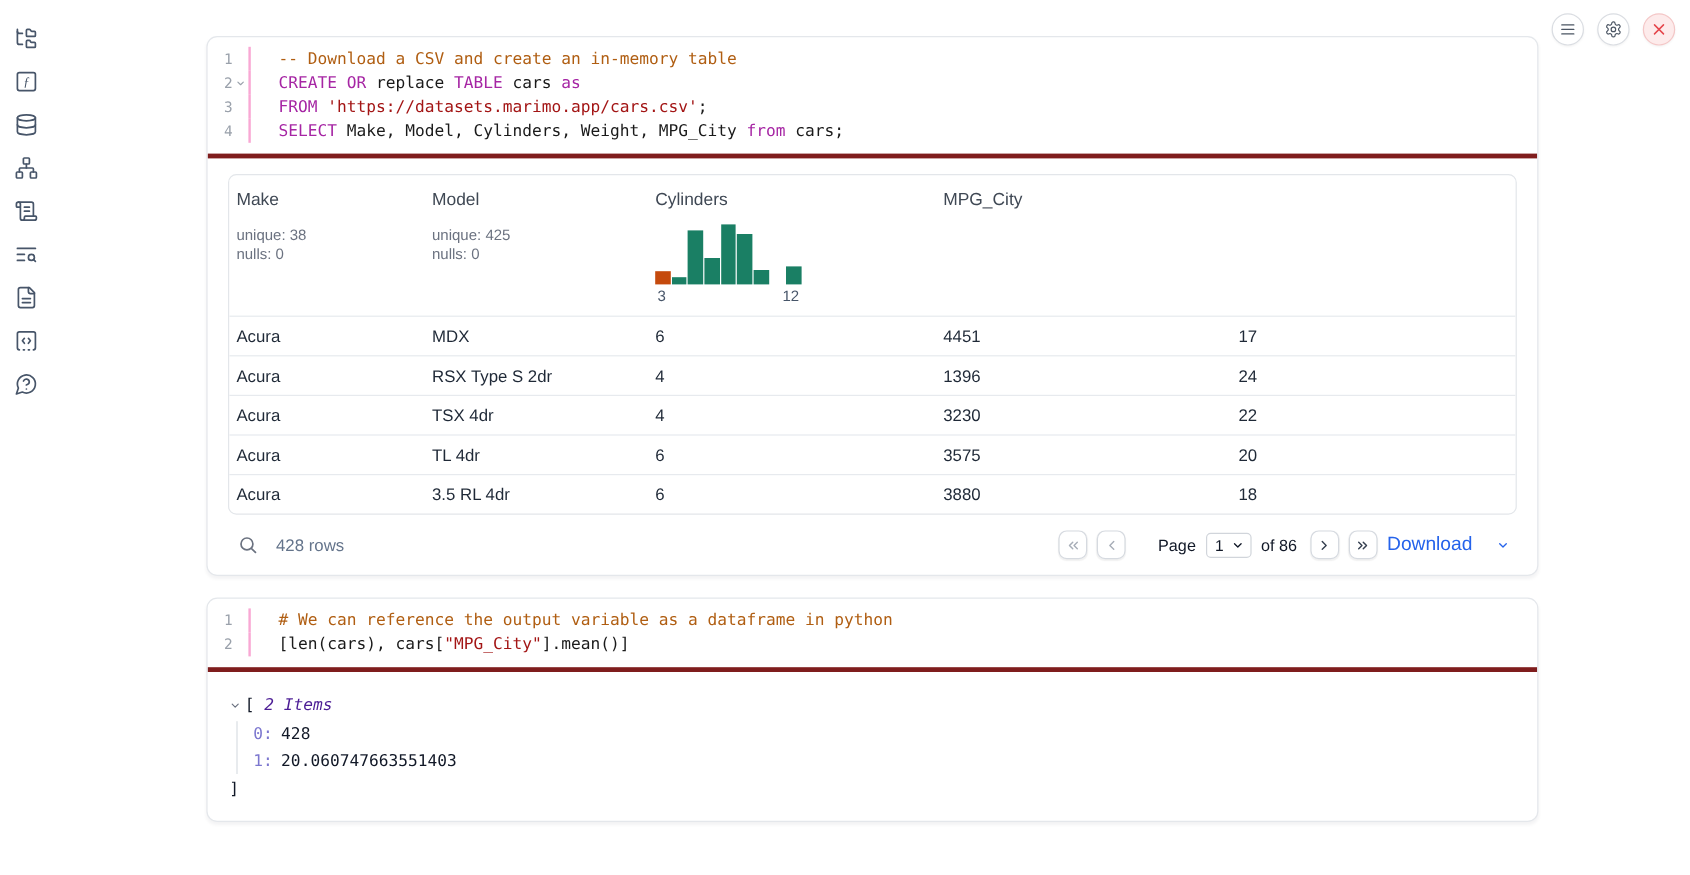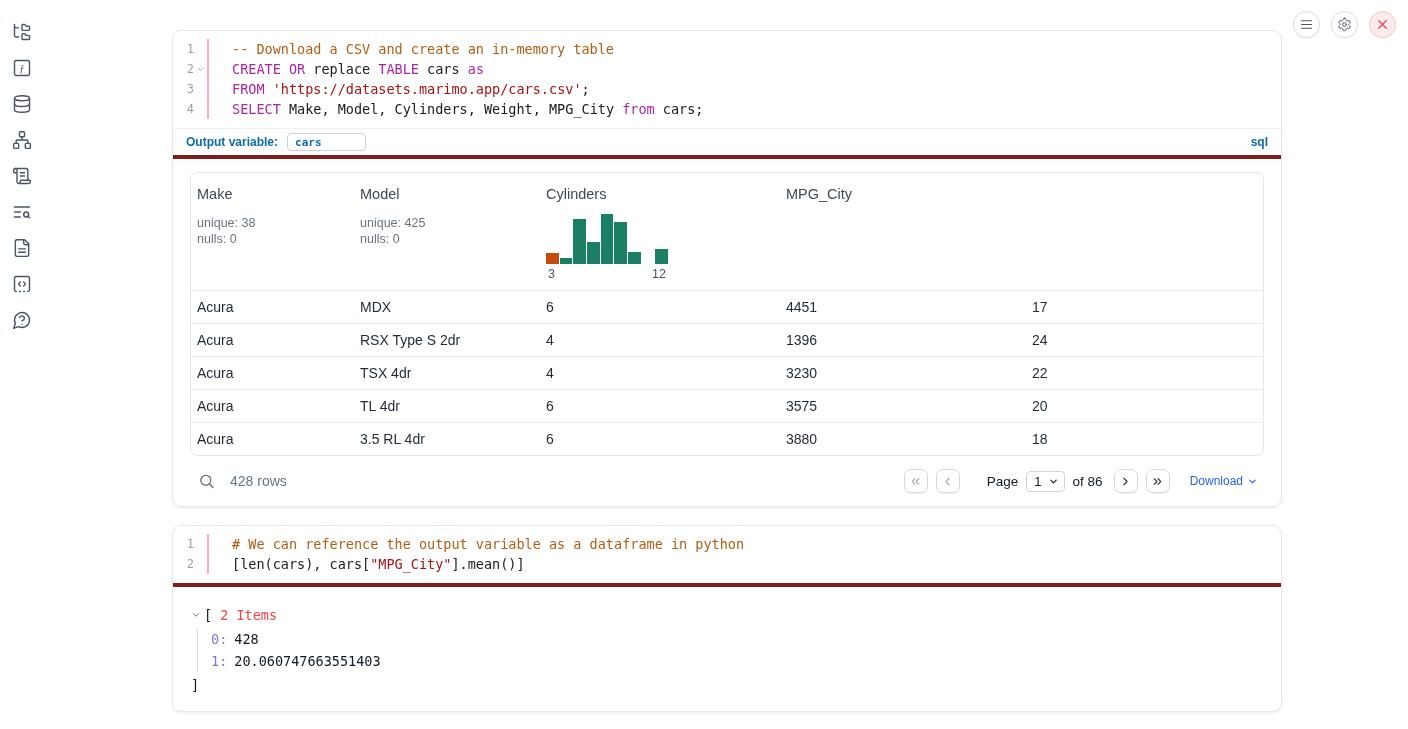--- a/index.html
+++ b/index.html
@@ -61,27 +61,27 @@
 
   .table-footer { display:flex; align-items:center; padding:13px 6px 13px 8px; }
   .rows-count { margin-left:15px; font-size:14px; color:#64748b; }
   .pager { margin-left:auto; display:flex; align-items:center; gap:8px; }
   .page-btn { width:24px; height:24px; border:1px solid #d6dae0; border-radius:7px; background:#fff;
     box-shadow:0 1px 1px rgba(0,0,0,.06); display:flex; align-items:center; justify-content:center; cursor:pointer; color:#374151; }
   .page-btn.disabled { color:#a8aeb8; }
   .page-label, .of-label { font-size:13.5px; color:#111827; }
   .page-select { display:flex; align-items:center; gap:6px; border:1px solid #d1d5db; border-radius:4px;
     height:21px; padding:0 5px 0 7px; font-size:13px; color:#111827; cursor:pointer; background:#fff; }
-  .download-link { margin-left:12px; color:#2563eb; font-size:12px; font-weight:500; display:flex; align-items:center; gap:4px; cursor:pointer; }
+  .download-link { margin-left:0; color:#2563eb; font-size:16px; font-weight:500; display:flex; align-items:center; gap:20px; cursor:pointer; }
 
   
   .tree { font-family:"DejaVu Sans Mono", monospace; font-size:13.5px; color:#111827; padding:17px 0 15px 18px; }
   .tree-row { height:22px; line-height:22px; display:flex; align-items:center; }
   .tree-toggle { width:13px; color:#6b7280; cursor:pointer; display:flex; align-items:center; }
-  .items-label { color:#ef4444; margin-left:8px; }
+  .items-label { color:#4c1d95; font-style:italic; margin-left:8px; }
   .tree-children { border-left:1px solid #dadee3; margin-left:6px; padding-left:13px; margin-top:2px; margin-bottom:2px; }
   .tree-key { color:#7c77cf; }
   .tree-val { margin-left:7px; }
   .bracket { color:#111827; }
 </style>
 </head>
 <body>
 
 <div class="sidebar" id="sidebar">
     <div class="side-icon">
@@ -207,25 +207,20 @@
           <span class="line-num">3</span>
           <span class="fold-slot"></span>
           <span class="code-text"><span class="tok-kw">FROM</span><span class="tok-plain"> </span><span class="tok-str">'https://datasets.marimo.app/cars.csv'</span><span class="tok-plain">;</span></span>
         </div>
         <div class="code-line">
           <span class="line-num">4</span>
           <span class="fold-slot"></span>
           <span class="code-text"><span class="tok-kw">SELECT</span><span class="tok-plain"> Make, Model, Cylinders, Weight, MPG_City </span><span class="tok-kw">from</span><span class="tok-plain"> cars;</span></span>
         </div>
       </div>
-    <div class="cell-footer">
-      <span class="outvar-label">Output variable:</span>
-      <input class="outvar-input" value="cars" style="">
-      <span class="lang-label">sql</span>
-    </div>
 
     <div class="output-section">
       <div class="data-table">
         <div class="t-grid t-head" id="table-head">
             <div><span class="col-name">Make</span><div class="col-stats">
                 <div>unique: 38</div>
                 <div>nulls: 0</div>
               </div></div>
             <div><span class="col-name">Model</span><div class="col-stats">
                 <div>unique: 425</div>

